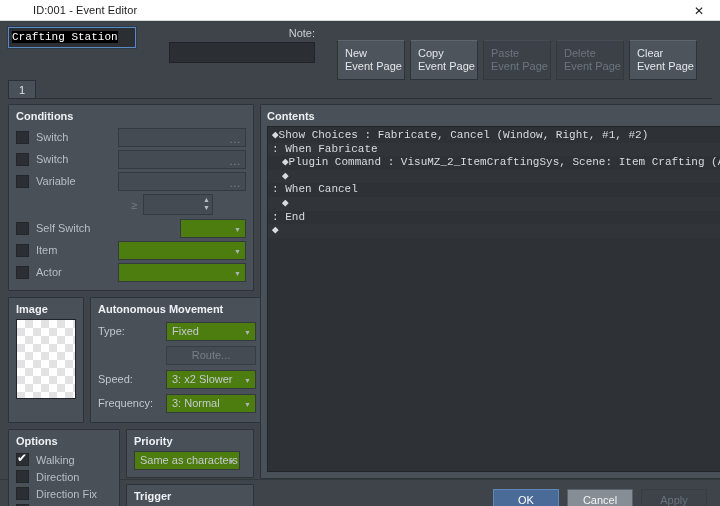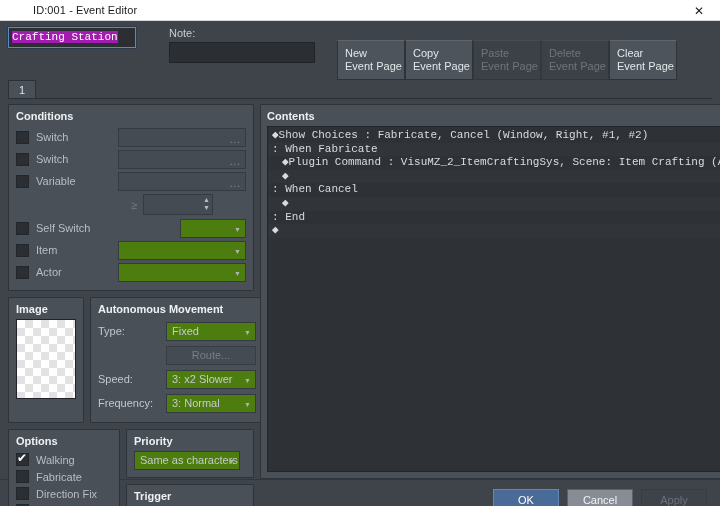--- a/index.html
+++ b/index.html
@@ -65,26 +65,26 @@
     padding: 0 3px;
     line-height: 19px;
     white-space: nowrap; overflow: hidden;
   }
   #name-input {
     width: 128px;
     border: 1px solid #5a8ac4;
     outline: 1px solid #2c3a4a;
   }
   #name-input .sel {
-    background: #a21caf;
+    background: #000000;
     color: #ffffff;
   }
   #note-input { width: 146px; }
   .page-buttons {
-    display: flex; 
+    display: flex; gap: 5px;
     margin-left: 22px;
     margin-top: 13px;
   }
   .page-btn {
     width: 68px; height: 40px;
     background: #4e545b;
     border: 1px solid #2e3338;
     border-top-color: #5e656d;
     color: #e3e6ea;
     font-size: 11px;
@@ -321,21 +321,21 @@
   </div>
 
   <div class="body">
 
     <div class="header">
       <div class="field-group">
         <div class="text-input" id="name-input">
           <span class="sel">Crafting Station</span>
         </div>
       </div>
-      <div class="field-group" style="margin-left:33px;">
+      <div class="field-group" style="margin-left:33px;align-items:flex-end;">
         <span class="field-label">Note:</span>
         <div class="text-input" id="note-input"></div>
       </div>
 
       <div class="page-buttons">
         <div class="page-btn">
           <span>New</span>
           <span>Event Page</span>
         </div>
         <div class="page-btn">
@@ -453,21 +453,21 @@
 
         <div class="bottom-row">
           <div class="group options-group">
             <div class="group-title">Options</div>
             <div class="opt-row">
               <div class="checkbox checked"></div>
               <span class="cb-label">Walking</span>
             </div>
             <div class="opt-row">
               <div class="checkbox"></div>
-              <span class="cb-label">Fabricate</span>
+              <span class="cb-label">Direction</span>
             </div>
             <div class="opt-row">
               <div class="checkbox"></div>
               <span class="cb-label">Direction Fix</span>
             </div>
             <div class="opt-row">
               <div class="checkbox"></div>
               <span class="cb-label">Through</span>
             </div>
           </div>

